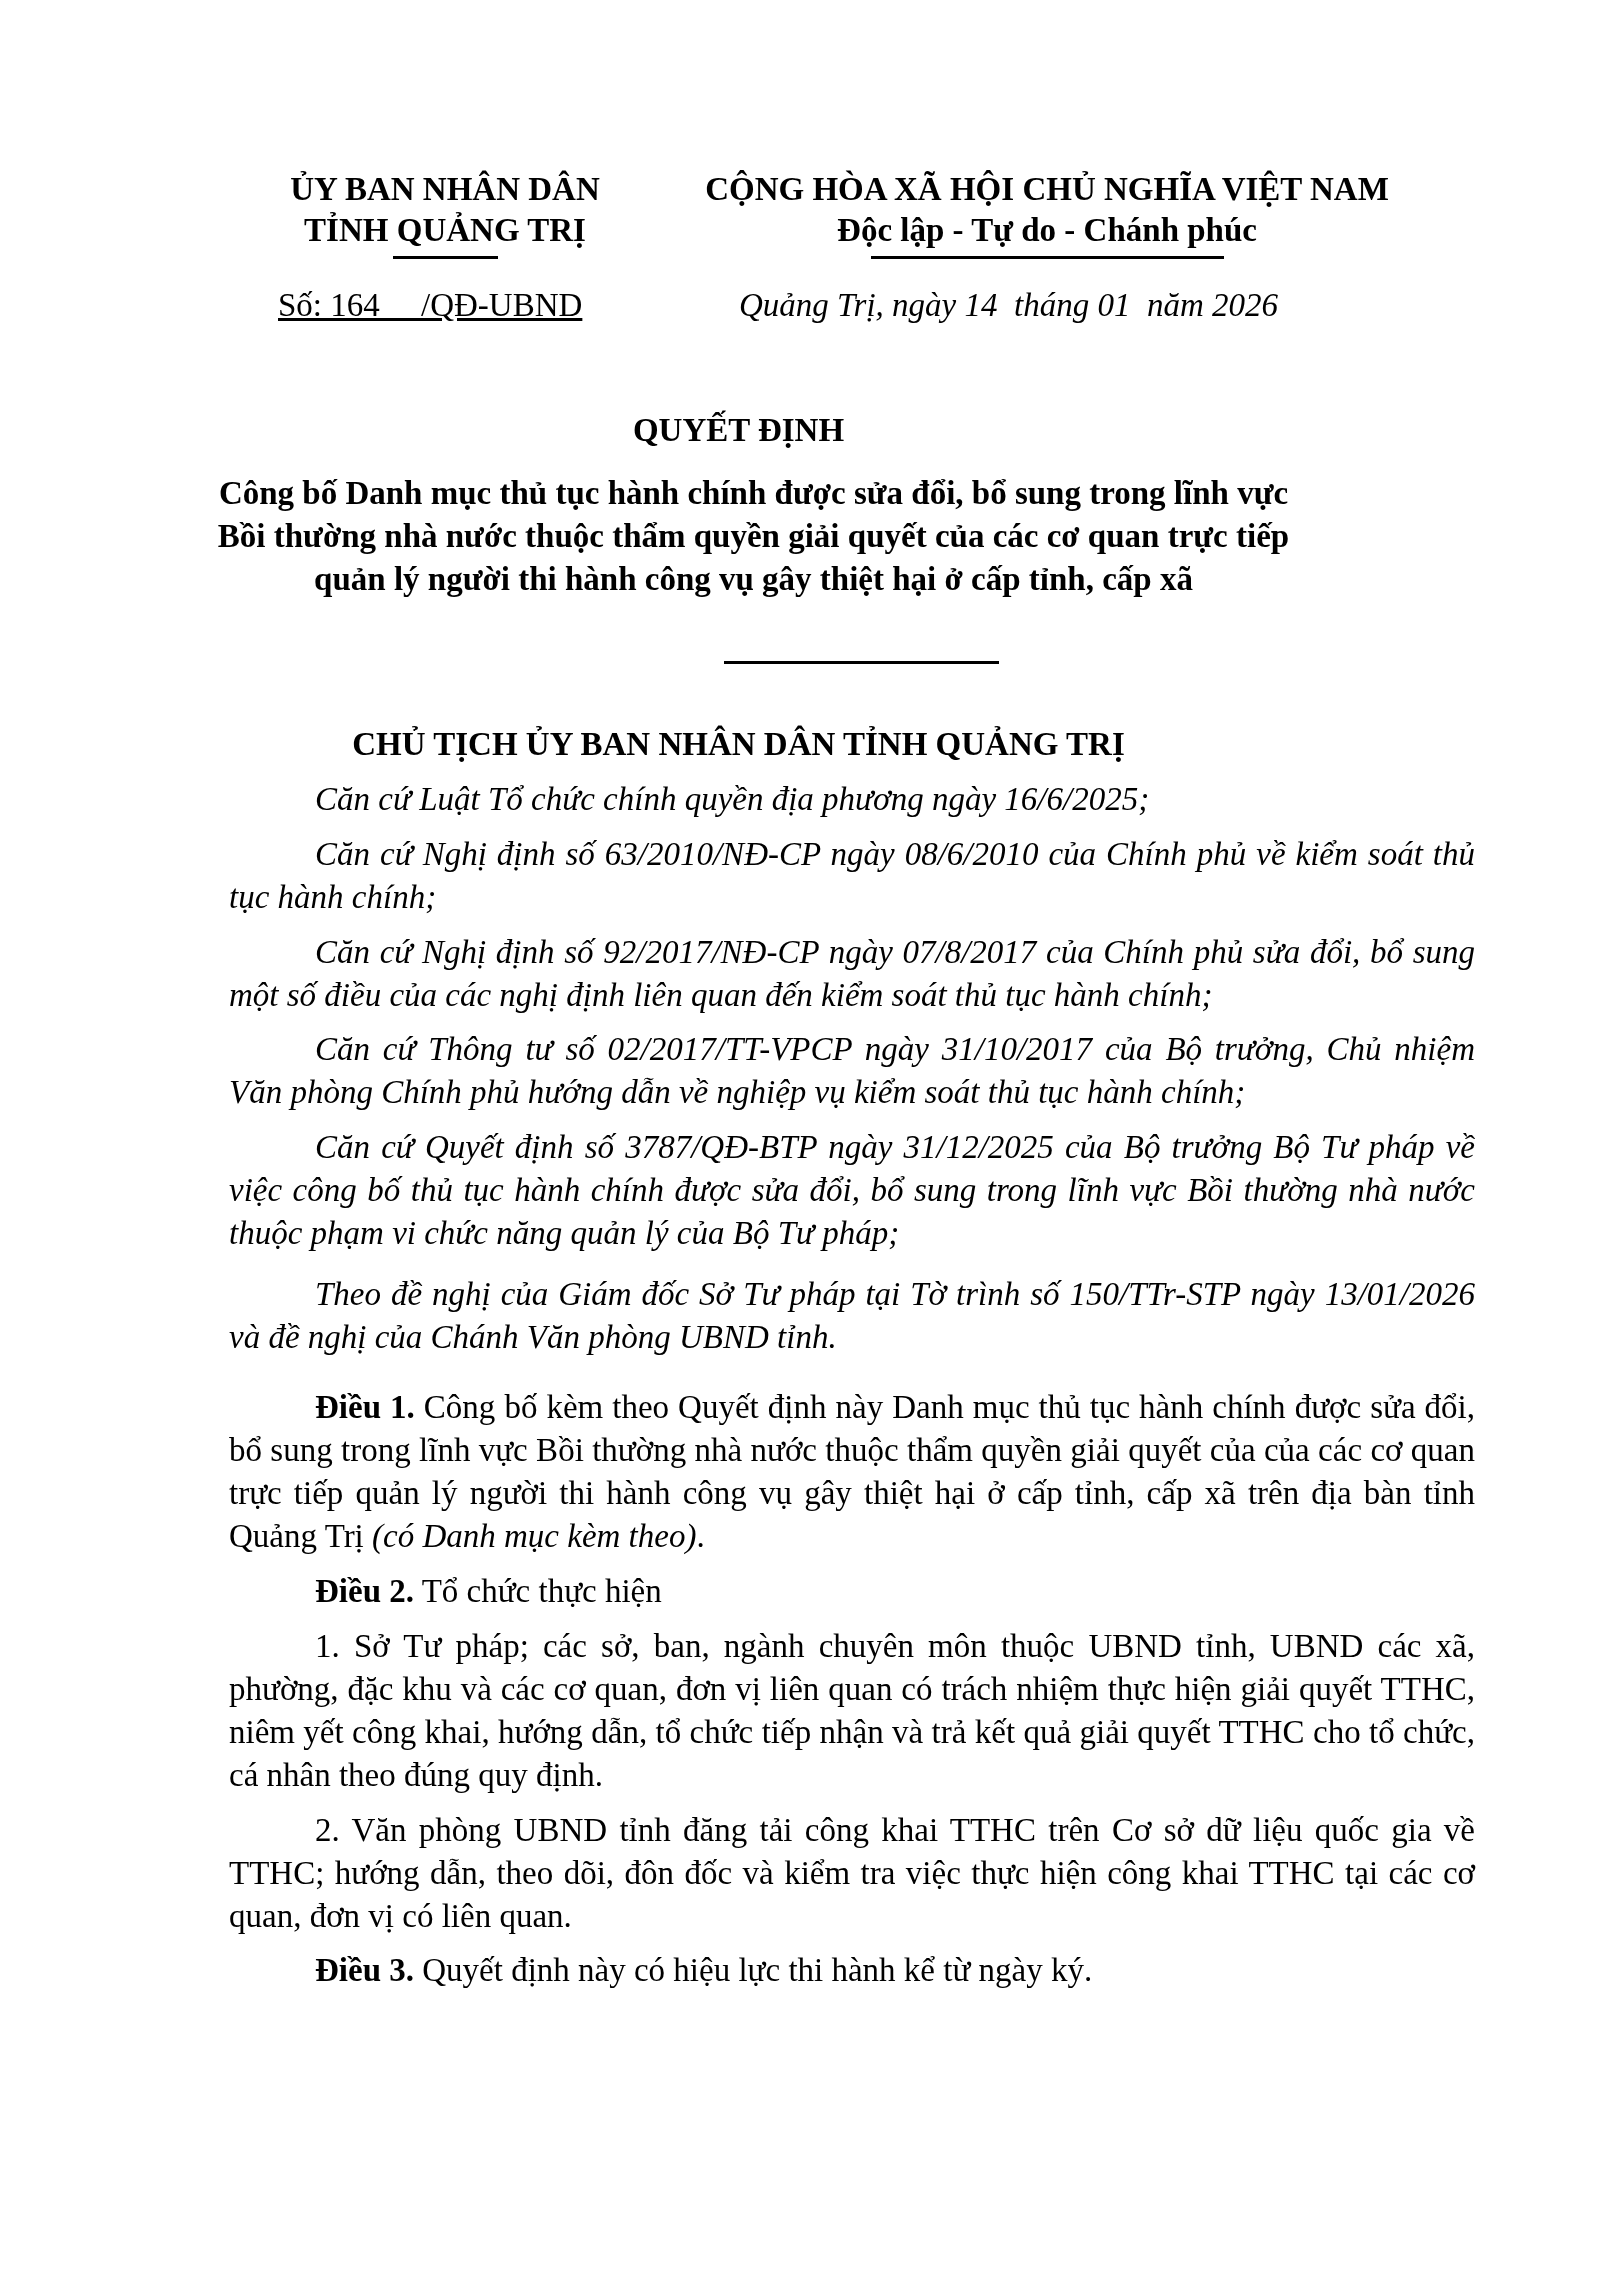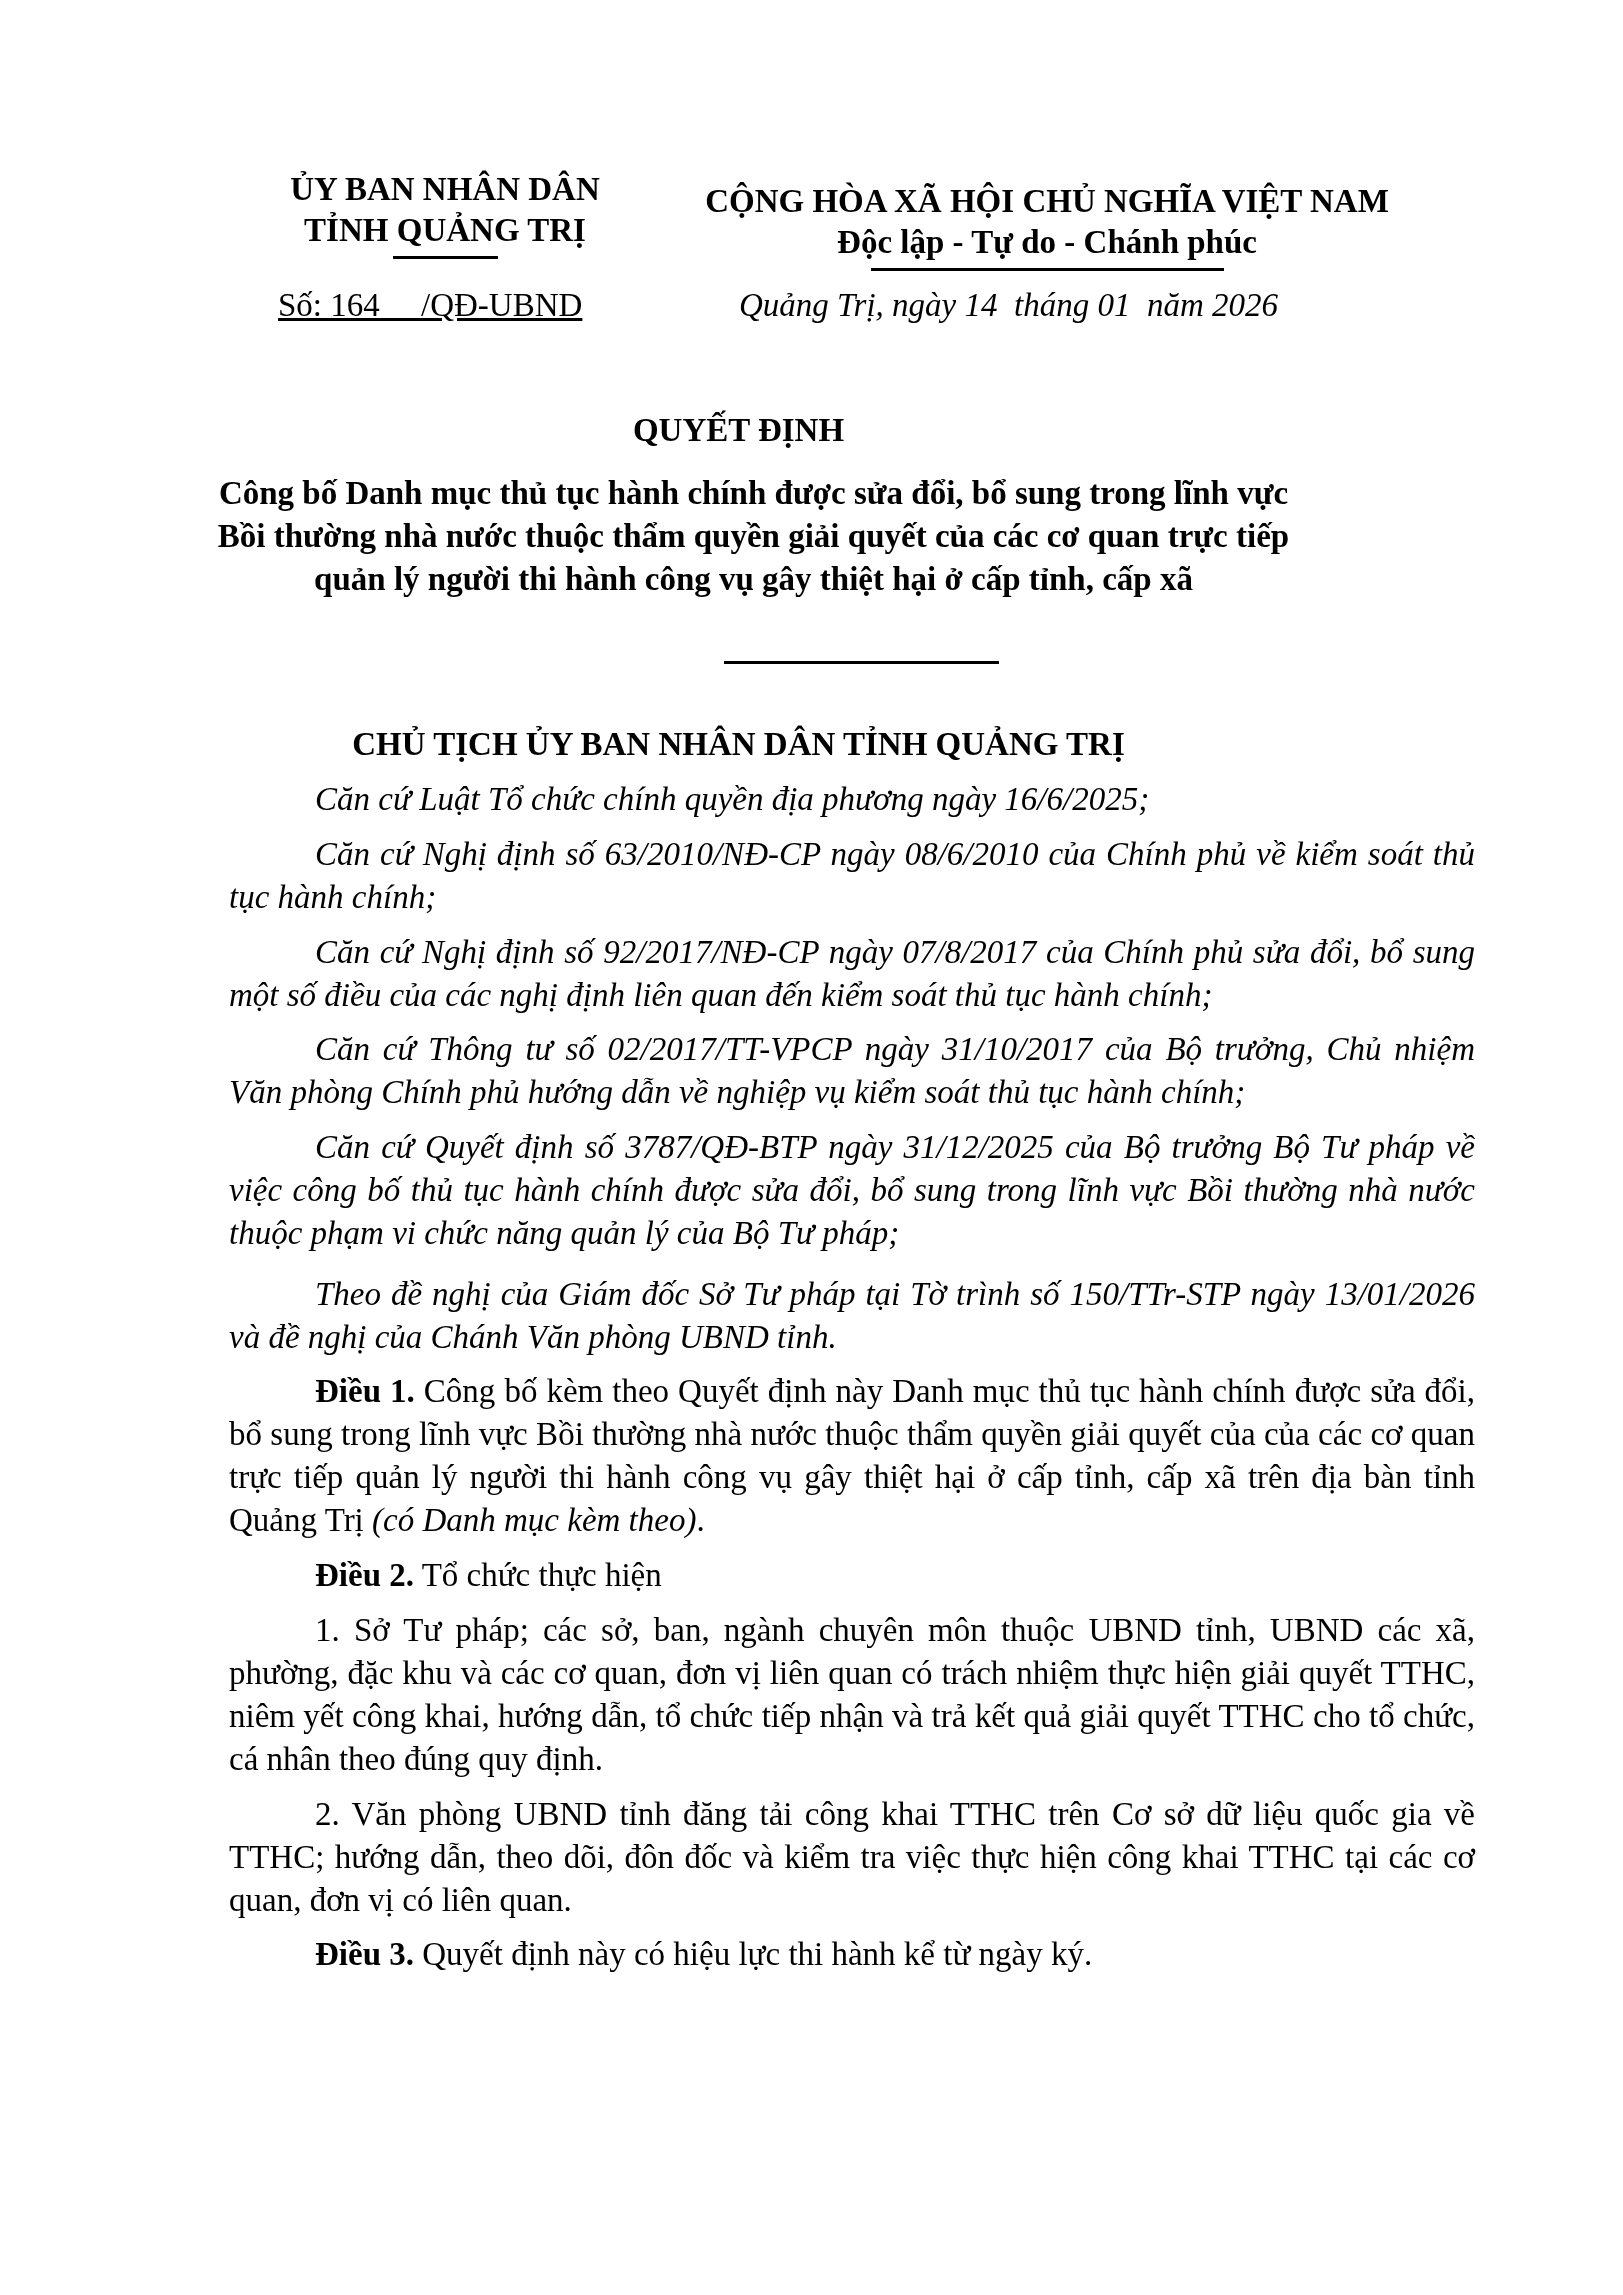--- a/index.html
+++ b/index.html
@@ -4,21 +4,21 @@
   <style>
     html, body { margin: 0; padding: 0; background: #ffffff; }
     body {
       width: 1623px; height: 2295px; position: relative; overflow: hidden;
       font-family: "Liberation Serif", "DejaVu Serif", serif; color: #000000;
     }
     .page { position: absolute; left: 0; top: 0; width: 1623px; height: 2295px; }
 
     
     .hdr-left { position: absolute; left: 242px; top: 169px; width: 406px; text-align: center; }
-    .hdr-right { position: absolute; left: 661px; top: 169px; width: 772px; text-align: center; margin-top: 12px; }
+    .hdr-right { position: absolute; left: 661px; top: 169px; width: 772px; text-align: center; }
     .hdr-line { font-weight: bold; font-size: 33px; line-height: 41px; white-space: nowrap; }
     .rule { height: 3.3px; background: #000; margin: 5.2px auto 0 auto; }
     .rule-left { width: 105px; }
     .rule-right { width: 353px; }
     .doc-no { position: absolute; left: 278px; top: 287px; font-size: 33px; white-space: pre; text-decoration: underline; }
     .doc-date { position: absolute; left: 739px; top: 287px; font-size: 33px; font-style: italic; white-space: pre; }
 
     
     .title { position: absolute; left: 0; width: 1477px; text-align: center; font-weight: bold; }
     .t-main { top: 412px; font-size: 33px; }
@@ -61,21 +61,21 @@
   </div>
   <div class="rule-title"></div>
   <div class="title t-authority">CHỦ TỊCH ỦY BAN NHÂN DÂN TỈNH QUẢNG TRỊ</div>
 
   <div class="body" style="top: 778px;">
     <p class="para italic" style="margin-bottom:11.8px">Căn cứ Luật Tổ chức chính quyền địa phương ngày 16/6/2025;</p>
     <p class="para italic" style="margin-bottom:11.8px">Căn cứ Nghị định số 63/2010/NĐ-CP ngày 08/6/2010 của Chính phủ về kiểm soát thủ tục hành chính;</p>
     <p class="para italic" style="margin-bottom:11.8px">Căn cứ Nghị định số 92/2017/NĐ-CP ngày 07/8/2017 của Chính phủ sửa đổi, bổ sung một số điều của các nghị định liên quan đến kiểm soát thủ tục hành chính;</p>
     <p class="para italic" style="margin-bottom:11.8px">Căn cứ Thông tư số 02/2017/TT-VPCP ngày 31/10/2017 của Bộ trưởng, Chủ nhiệm Văn phòng Chính phủ hướng dẫn về nghiệp vụ kiểm soát thủ tục hành chính;</p>
     <p class="para italic" style="margin-bottom:18px">Căn cứ Quyết định số 3787/QĐ-BTP ngày 31/12/2025 của Bộ trưởng Bộ Tư pháp về việc công bố thủ tục hành chính được sửa đổi, bổ sung trong lĩnh vực Bồi thường nhà nước thuộc phạm vi chức năng quản lý của Bộ Tư pháp;</p>
-    <p class="para italic" style="margin-bottom:11px">Theo đề nghị của Giám đốc Sở Tư pháp tại Tờ trình số 150/TTr-STP ngày 13/01/2026 và đề nghị của Chánh Văn phòng UBND tỉnh.</p>
+    <p class="para italic" style="margin-bottom:27px">Theo đề nghị của Giám đốc Sở Tư pháp tại Tờ trình số 150/TTr-STP ngày 13/01/2026 và đề nghị của Chánh Văn phòng UBND tỉnh.</p>
 
 
     <p class="para" style="margin-bottom:11.8px"><span class="bold">Điều 1.</span><span> Công bố kèm theo Quyết định này Danh mục thủ tục hành chính được sửa đổi, bổ sung trong lĩnh vực Bồi thường nhà nước thuộc thẩm quyền giải quyết của của các cơ quan trực tiếp quản lý người thi hành công vụ gây thiệt hại ở cấp tỉnh, cấp xã trên địa bàn tỉnh Quảng Trị </span><span class="italic">(có Danh mục kèm theo)</span><span>.</span></p>
 
     <p class="para" style="margin-bottom:11.8px"><span class="bold">Điều 2.</span><span> Tổ chức thực hiện</span></p>
     <p class="para" style="margin-bottom:11.8px">1. Sở Tư pháp; các sở, ban, ngành chuyên môn thuộc UBND tỉnh, UBND các xã, phường, đặc khu và các cơ quan, đơn vị liên quan có trách nhiệm thực hiện giải quyết TTHC, niêm yết công khai, hướng dẫn, tổ chức tiếp nhận và trả kết quả giải quyết TTHC cho tổ chức, cá nhân theo đúng quy định.</p>
     <p class="para" style="margin-bottom:11.8px">2. Văn phòng UBND tỉnh đăng tải công khai TTHC trên Cơ sở dữ liệu quốc gia về TTHC; hướng dẫn, theo dõi, đôn đốc và kiểm tra việc thực hiện công khai TTHC tại các cơ quan, đơn vị có liên quan.</p>
 
     <p class="para"><span class="bold">Điều 3.</span><span> Quyết định này có hiệu lực thi hành kể từ ngày ký.</span></p>
   </div>

